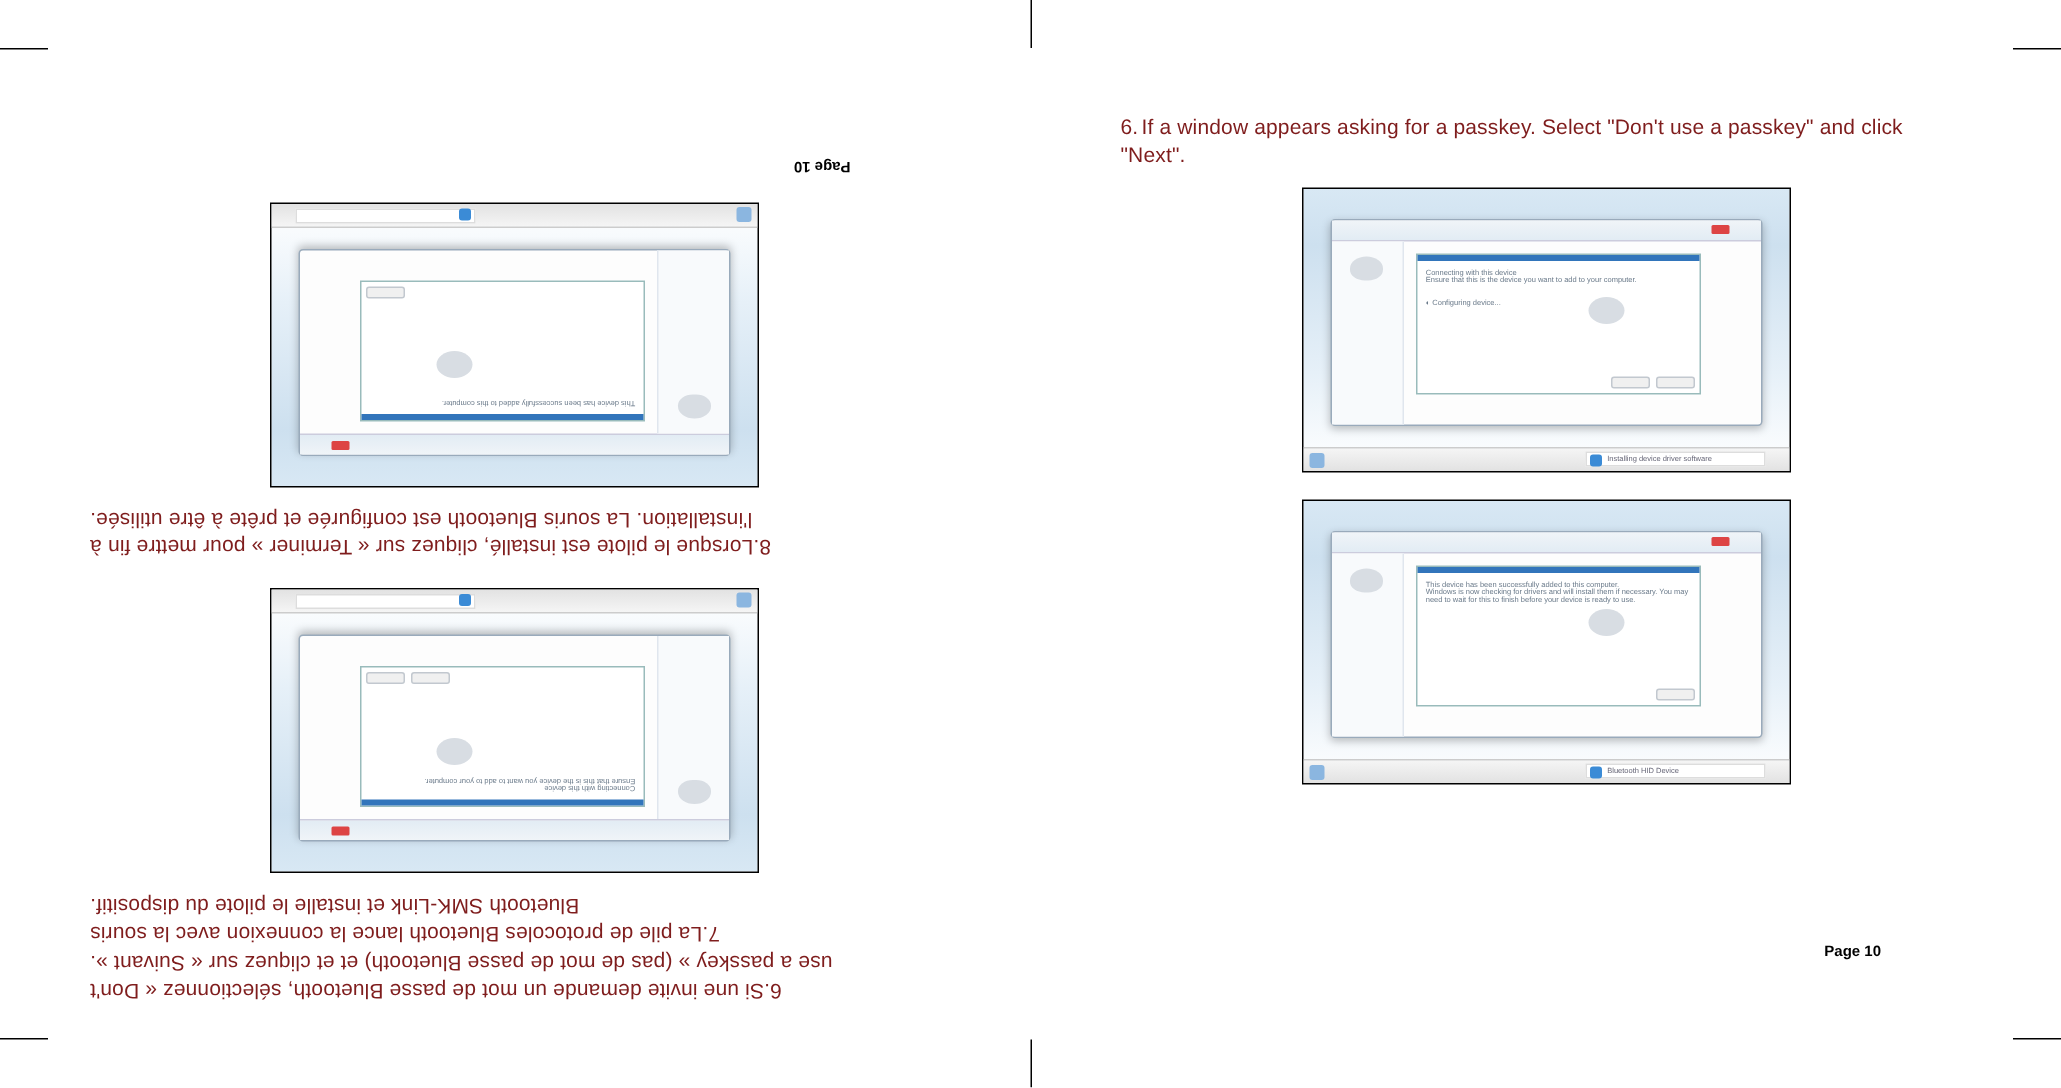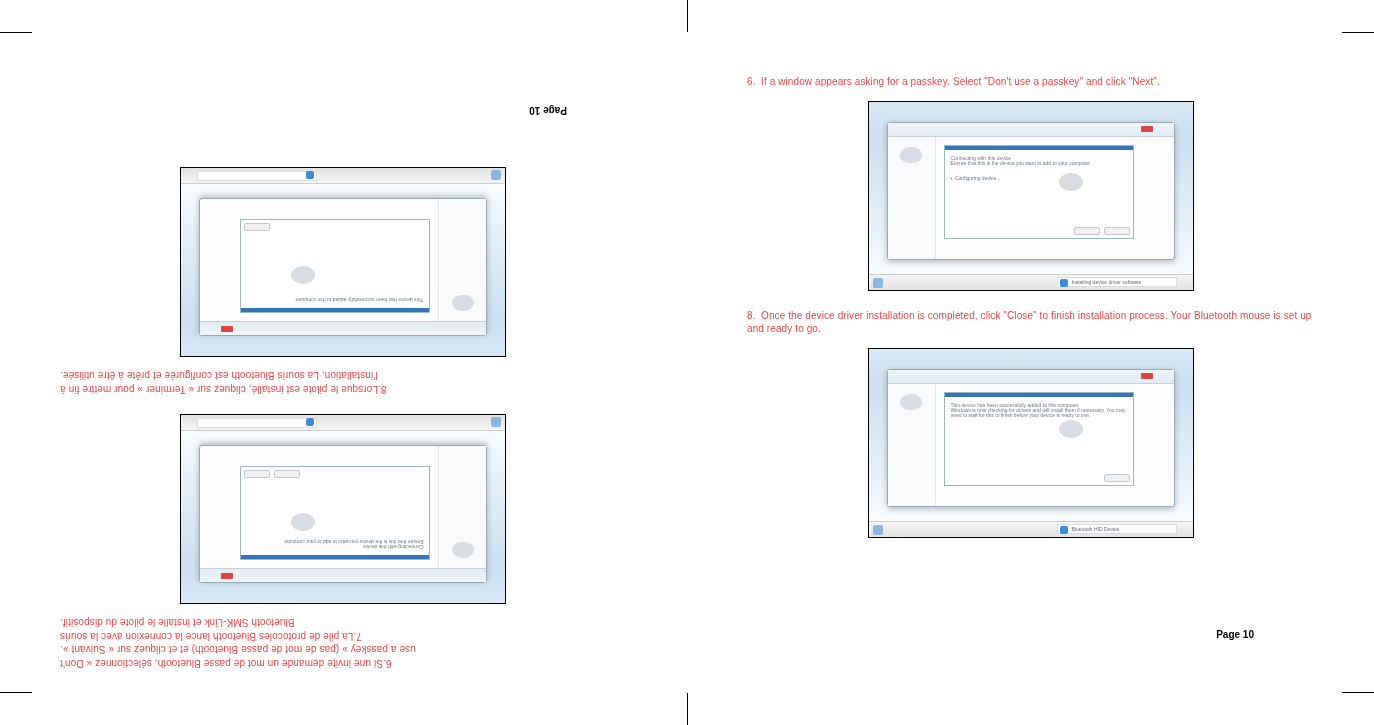--- a/index.html
+++ b/index.html
@@ -5,21 +5,21 @@
     * { margin:0; padding:0; box-sizing:border-box; }
     body { width:1374px; height:725px; background:#fff; font-family:"Century Gothic","Futura","Trebuchet MS",Arial,sans-serif; position:relative; }
     .book { position:absolute; inset:0; display:flex; }
     .page-half { width:50%; position:relative; }
     .crop-top, .crop-bottom { position:absolute; width:1px; height:32px; background:#000; left:50%; }
     .crop-top { top:0; } .crop-bottom { bottom:0; }
     .crop-h-tl, .crop-h-tr, .crop-h-bl, .crop-h-br { position:absolute; height:1px; width:32px; background:#000; }
     .crop-h-tl { top:32px; left:0; } .crop-h-tr { top:32px; right:0; } .crop-h-bl { bottom:32px; left:0; } .crop-h-br { bottom:32px; right:0; }
 
     .page-content { position:absolute; left:60px; right:60px; top:75px; bottom:55px; }
-    .para { font-size:10px; line-height:1.35; color:#ef4444; letter-spacing:0.1px; }
+    .para { font-size:14px; line-height:1.35; color:#7f1d1d; letter-spacing:0.1px; }
     .para .num { display:inline-block; width:14px; }
     .indent { padding-left:14px; }
 
     .placeholder-img { width:326px; height:190px; margin:12px auto 18px; border:1px solid #000; position:relative; background:linear-gradient(180deg,#d8e8f4 0%,#cde0ef 20%,#e6f0f8 65%,#fff 100%); overflow:hidden; }
     .placeholder-img .tb { position:absolute; bottom:0; left:0; right:0; height:16px; background:linear-gradient(#f5f5f5,#e2e2e2); border-top:1px solid #ccc; }
     .placeholder-img .tb::before { content:''; position:absolute; left:4px; top:3px; width:10px; height:10px; border-radius:2px; background:#8bb6e0; }
     .placeholder-img .win { position:absolute; top:20px; left:18px; right:18px; bottom:30px; background:#fdfdfd; border:1px solid #9ab; border-radius:3px; box-shadow:0 2px 6px rgba(0,0,0,.25); }
     .placeholder-img .win .topbar { height:14px; background:linear-gradient(#f0f4f8,#e2ecf4); border-bottom:1px solid #ccd; }
     .placeholder-img .win .body { position:absolute; top:14px; left:0; right:0; bottom:0; display:flex; }
     .placeholder-img .side { width:48px; background:#f8fafc; border-right:1px solid #e0e6ee; display:flex; flex-direction:column; align-items:center; padding-top:10px; gap:6px; }
@@ -150,23 +150,20 @@
                   <span></span>
                 </div>
               </div>
             </div>
           </div>
         <div class="redx"></div>
         <div class="tb"></div>
         <div class="tip">Installing device driver software</div>
       </div>
 
-      <div class="para">
-        <span class="num">8.</span><span>Once the device driver installation is completed, click "Close" to finish installation process. Your Bluetooth mouse is set up and ready to go.</span>
-      </div>
 
       <div class="placeholder-img">
         <div class="win">
             <div class="topbar"></div>
             <div class="body">
               <div class="side">
                 <div class="m"></div>
               </div>
               <div class="center">
                 <div class="dlg">

